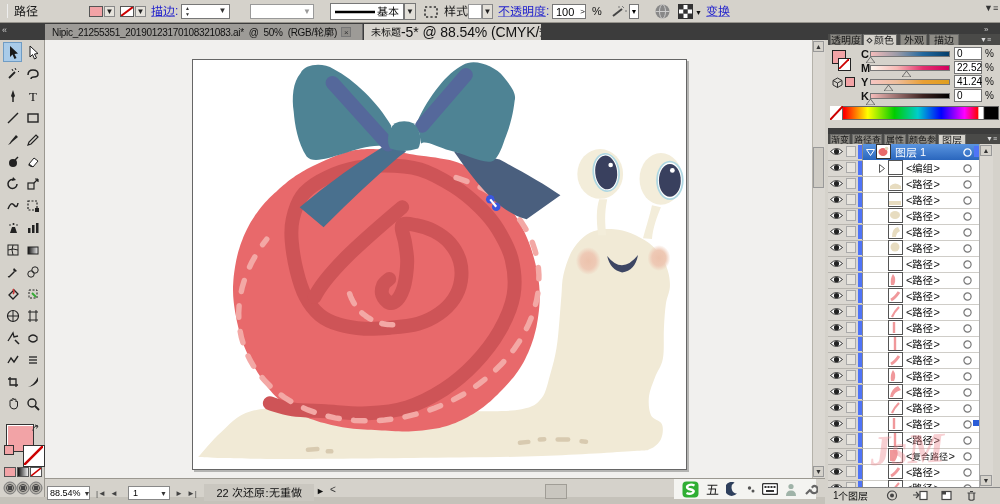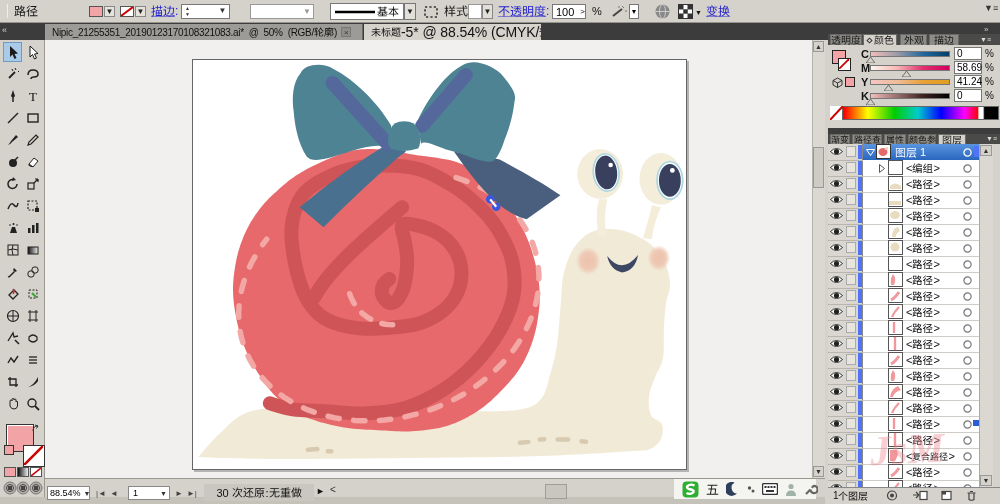--- a/index.html
+++ b/index.html
@@ -520,21 +520,21 @@
 <div class="abs flexr" style="left:96px;top:486px;height:14px;font-size:8px;color:#444;gap:4px">
 <span>|◄</span>
       <span>◄</span>
     </div>
 <div class="abs flexr" style="left:128px;top:486px;width:42px;height:14px;background:#fff;border:1px solid #888;font-size:9px;padding-left:4px">1<span style="margin-left:22px;font-size:7px;color:#333">▼</span></div>
 <div class="abs flexr" style="left:175px;top:486px;height:14px;font-size:8px;color:#444;gap:4px">
       <span>►</span>
       <span>►|</span>
     </div>
 <div class="abs flexr" style="left:204px;top:484px;width:110px;height:17px;background:#cac7c0;justify-content:center">
-      <span style="font-size:11px;letter-spacing:-0.1px;color:#111">30</span>
+      <span style="font-size:11px;letter-spacing:-0.1px;color:#111">22</span>
       <span style="width:4px"></span>
       <svg class="" width="33" height="11" viewBox="0 0 3000 1000" style="fill:#111;" preserveAspectRatio="xMinYMid meet">
         <use href="#u6b21" x="0"></use>
         <use href="#u8fd8" x="1000"></use>
         <use href="#u539f" x="2000"></use>
       </svg>
       <span style="font-size:11px">: </span>
       <svg class="" width="33" height="11" viewBox="0 0 3000 1000" style="fill:#111;" preserveAspectRatio="xMinYMid meet">
         <use href="#u65e0" x="0"></use>
         <use href="#u91cd" x="1000"></use>
@@ -630,21 +630,21 @@
 <svg class="abs" style="left:866.0px;top:57px" width="9" height="6">
       <path d="M4.5 0 L9 6 L0 6 Z" fill="#d5d2cb" stroke="#555" stroke-width="0.8"></path>
     </svg>
 <div class="abs flexr" style="left:954px;top:47px;width:28px;height:13px;background:#fff;border:1px solid #777;font-size:10px;padding-left:2px">0</div>
 <div class="abs" style="left:985px;top:48px;font-size:10px;color:#111">%</div>
 <div class="abs" style="left:861px;top:62px;font-size:11px;font-weight:bold;color:#111">M</div>
 <div class="abs" style="left:870px;top:65px;width:80px;height:6px;background:linear-gradient(90deg,#fdf6ee,#f6b8b4,#e2306e,#d4005e);border:1px solid #777"></div>
 <svg class="abs" style="left:901.5px;top:71px" width="9" height="6">
       <path d="M4.5 0 L9 6 L0 6 Z" fill="#d5d2cb" stroke="#555" stroke-width="0.8"></path>
     </svg>
-<div class="abs flexr" style="left:954px;top:61px;width:28px;height:13px;background:#fff;border:1px solid #777;font-size:10px;padding-left:2px">58.69</div>
+<div class="abs flexr" style="left:954px;top:61px;width:28px;height:13px;background:#fff;border:1px solid #777;font-size:10px;padding-left:2px">22.52</div>
 <div class="abs" style="left:985px;top:62px;font-size:10px;color:#111">%</div>
 <div class="abs" style="left:861px;top:76px;font-size:11px;font-weight:bold;color:#111">Y</div>
 <div class="abs" style="left:870px;top:79px;width:80px;height:6px;background:linear-gradient(90deg,#f6c5c2,#eebd9a,#e9a035,#df9f1f);border:1px solid #777"></div>
 <svg class="abs" style="left:884.2px;top:85px" width="9" height="6">
       <path d="M4.5 0 L9 6 L0 6 Z" fill="#d5d2cb" stroke="#555" stroke-width="0.8"></path>
     </svg>
 <div class="abs flexr" style="left:954px;top:75px;width:28px;height:13px;background:#fff;border:1px solid #777;font-size:10px;padding-left:2px">41.24</div>
 <div class="abs" style="left:985px;top:76px;font-size:10px;color:#111">%</div>
 <div class="abs" style="left:861px;top:90px;font-size:11px;font-weight:bold;color:#111">K</div>
 <div class="abs" style="left:870px;top:93px;width:80px;height:6px;background:linear-gradient(90deg,#f4bcba,#9a6f6d,#3d2320,#000);border:1px solid #777"></div>

